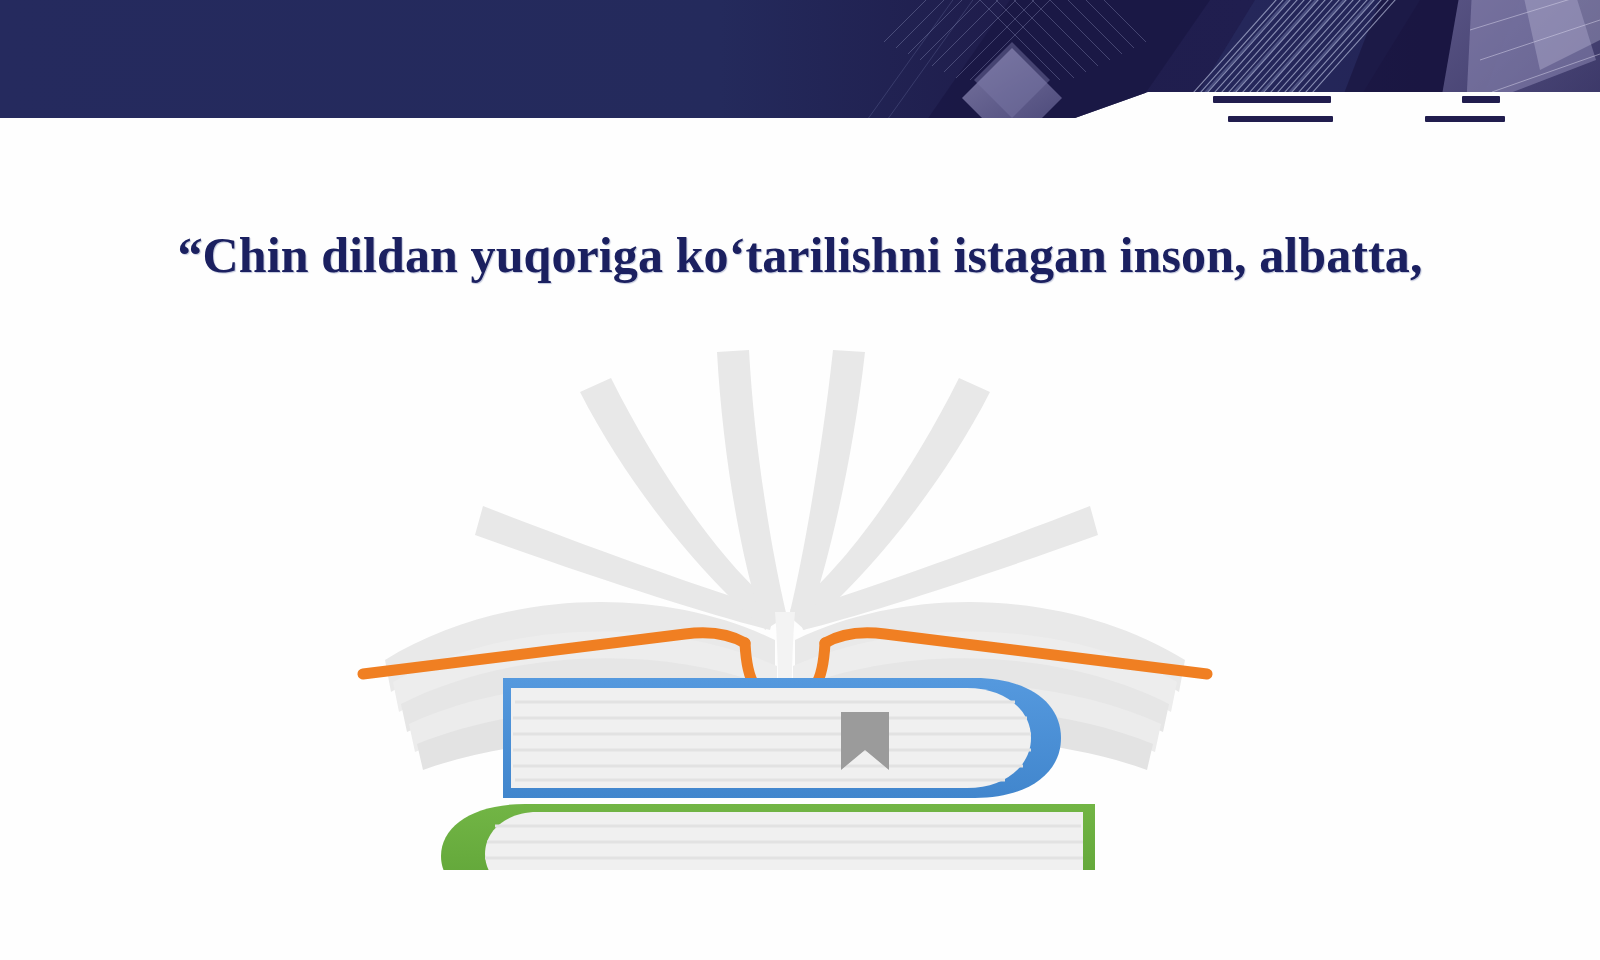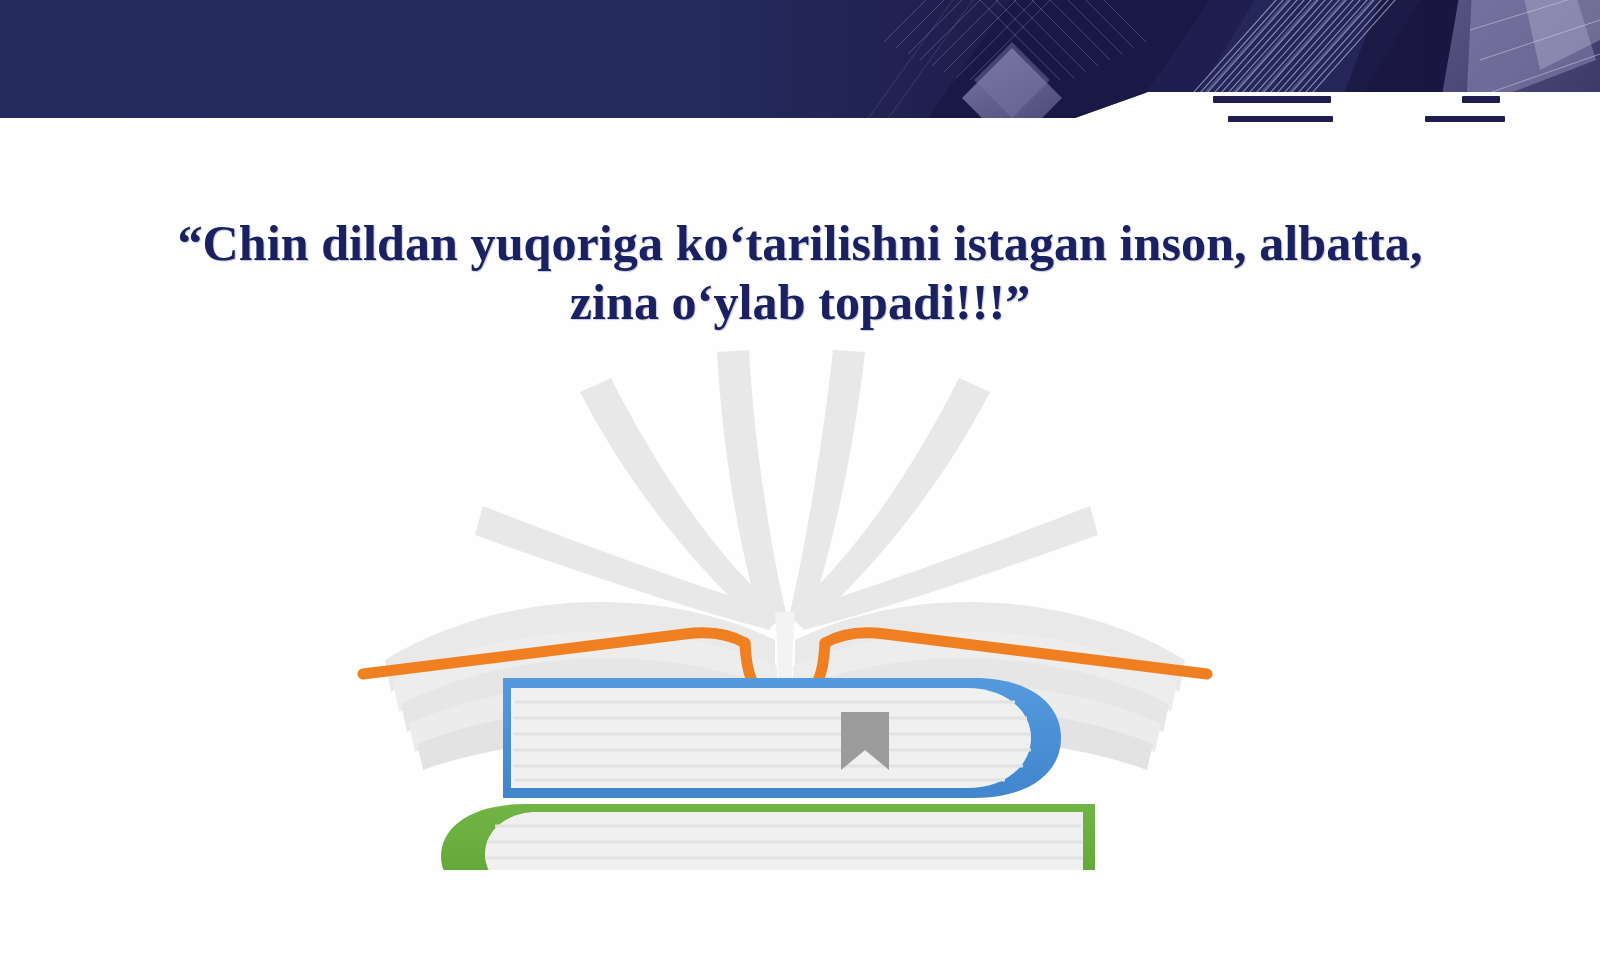--- a/index.html
+++ b/index.html
@@ -51,21 +51,21 @@
   }
   #rule-a { left: 1213px; top: 96px;  width: 118px; height: 7px; }
   #rule-b { left: 1228px; top: 116px; width: 105px; height: 6px; }
   #rule-c { left: 1462px; top: 96px;  width: 38px;  height: 7px; }
   #rule-d { left: 1425px; top: 116px; width: 80px;  height: 6px; }
 
   
   #title-block {
     position: absolute;
     left: 130px;
-    top: 214px;
+    top: 226px;
     width: 1340px;
     text-align: center;
   }
   #slide-title {
     margin: 0;
     font-family: "Liberation Serif", serif;
     font-weight: bold;
     font-size: 50px;
     line-height: 1.18;
     color: #1b2060;
@@ -197,21 +197,20 @@
     <div id="rule-a" class="rule-line"></div>
     <div id="rule-b" class="rule-line"></div>
     <div id="rule-c" class="rule-line"></div>
     <div id="rule-d" class="rule-line"></div>
   </div>
 
   <div id="title-block">
     <h1 id="slide-title">
       <span>“Chin dildan yuqoriga ko‘tarilishni istagan inson, albatta,</span>
       <br>
-      <span>zina o‘ylab topadi!!!”</span>
     </h1>
   </div>
 
   <div id="book-illustration">
     <svg id="book-svg" width="860" height="540" viewBox="0 0 860 540">
       <defs>
         <linearGradient id="pageGrad" x1="0" y1="0" x2="0" y2="1">
           <stop offset="0%" stop-color="#f4f4f4"></stop>
           <stop offset="100%" stop-color="#e0e0e0"></stop>
         </linearGradient>

